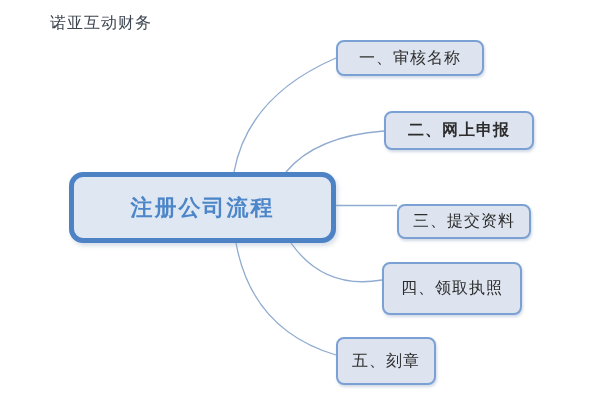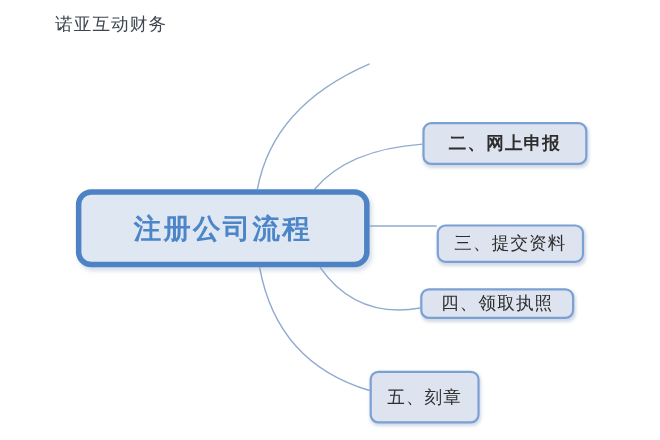--- a/index.html
+++ b/index.html
@@ -13,34 +13,34 @@
     font-size:16px;line-height:20px;color:#3e4651;letter-spacing:1px;
   }
   .connectors{position:absolute;left:0;top:0;width:600px;height:400px;}
   .center-node{
     position:absolute;left:45px;top:172px;width:267px;height:71px;
     box-sizing:border-box;border:5px solid #4d82c4;border-radius:14px;
     background:#dfe7f3;display:flex;align-items:center;justify-content:center;
     box-shadow:2px 3px 4px rgba(140,160,190,0.35);
   }
   .center-label{
-    font-size:25px;font-weight:bold;color:#4c86c8;letter-spacing:2px;white-space:nowrap;text-align:right;
+    font-size:22px;font-weight:bold;color:#4c86c8;letter-spacing:2px;white-space:nowrap;text-align:right;
   }
   .branch-node{
     position:absolute;box-sizing:border-box;border:2px solid #7ba1d4;border-radius:8px;
     background:#dde4ef;display:flex;align-items:center;justify-content:center;
     box-shadow:1px 2px 3px rgba(140,160,190,0.4);
   }
   .branch-label{
     font-size:16px;color:#2d2d2d;letter-spacing:1px;white-space:nowrap;
   }
   .n1{left:312px;top:40px;width:148px;height:36px;}
   .n2{left:360px;top:111px;width:150px;height:39px;font-weight:bold;}
   .n3{left:373px;top:204px;width:134px;height:35px;}
-  .n4{left:358px;top:262px;width:140px;height:28px;}
+  .n4{left:358px;top:262px;width:140px;height:53px;}
   .n5{left:312px;top:337px;width:100px;height:48px;}
 </style>
 </head>
 <body>
 
 <div class="stage">
 
   <div class="brand">诺亚互动财务</div>
 
   <svg class="connectors" viewBox="0 0 600 400" xmlns="http://www.w3.org/2000/svg">
@@ -48,20 +48,23 @@
     <path d="M 262 172 Q 292 136 360 131" fill="none" stroke="#90abd0" stroke-width="1.3"></path>
     <path d="M 312 205.5 L 373 205.5" fill="none" stroke="#90abd0" stroke-width="1.3"></path>
     <path d="M 267 243 Q 300 290 358 280" fill="none" stroke="#90abd0" stroke-width="1.3"></path>
     <path d="M 212 243 Q 228 330 312 355" fill="none" stroke="#90abd0" stroke-width="1.3"></path>
   </svg>
 
   <div class="center-node">
     <span class="center-label">注册公司流程</span>
   </div>
 
+  <div class="branch-node n1">
+    <span class="branch-label">一、审核名称</span>
+  </div>
 
   <div class="branch-node n2">
     <span class="branch-label">二、网上申报</span>
   </div>
 
   <div class="branch-node n3">
     <span class="branch-label">三、提交资料</span>
   </div>
 
   <div class="branch-node n4">

